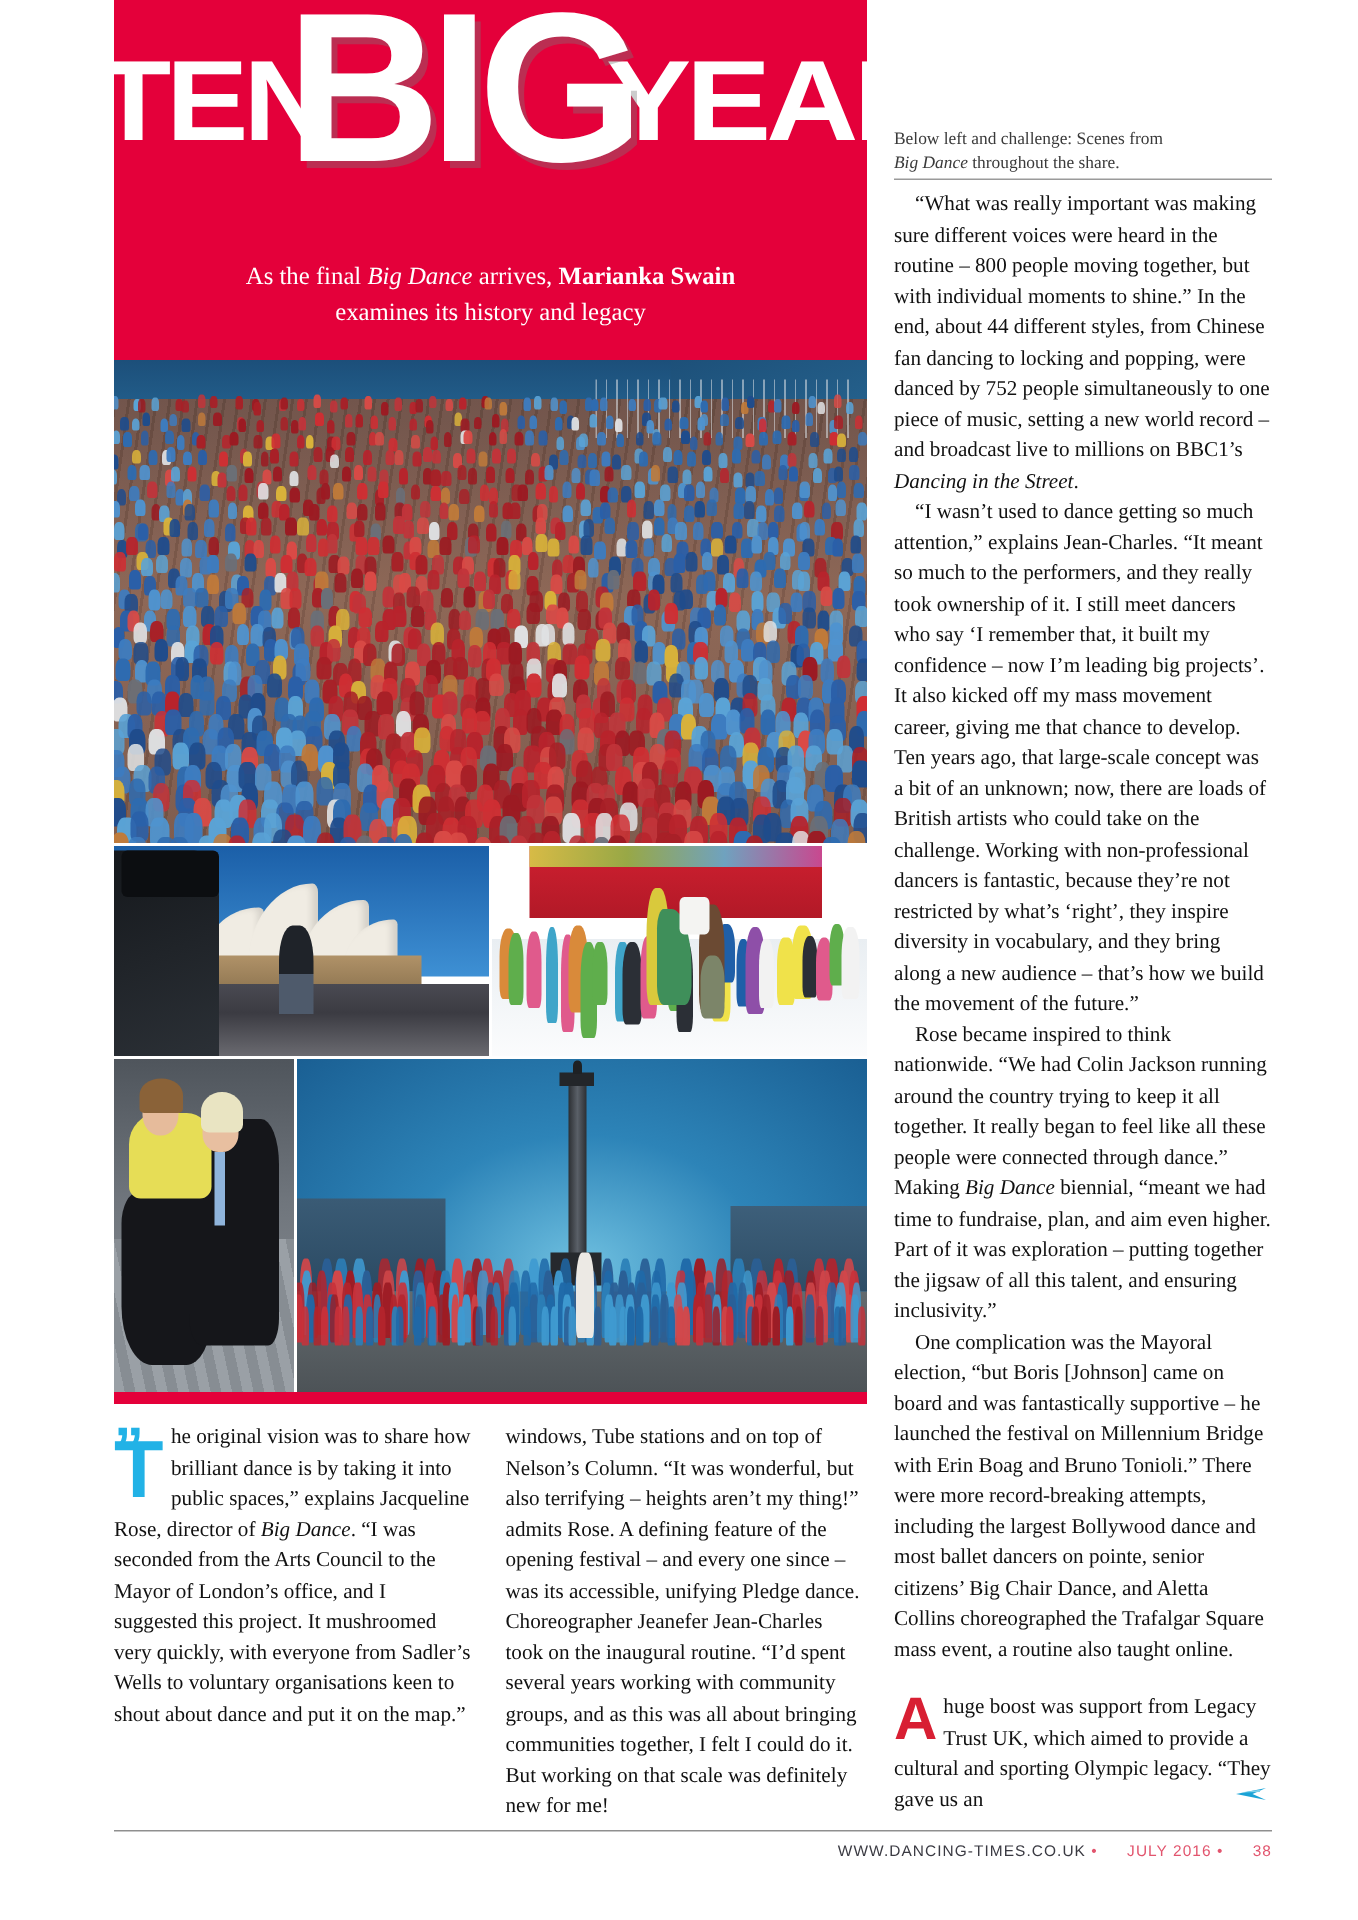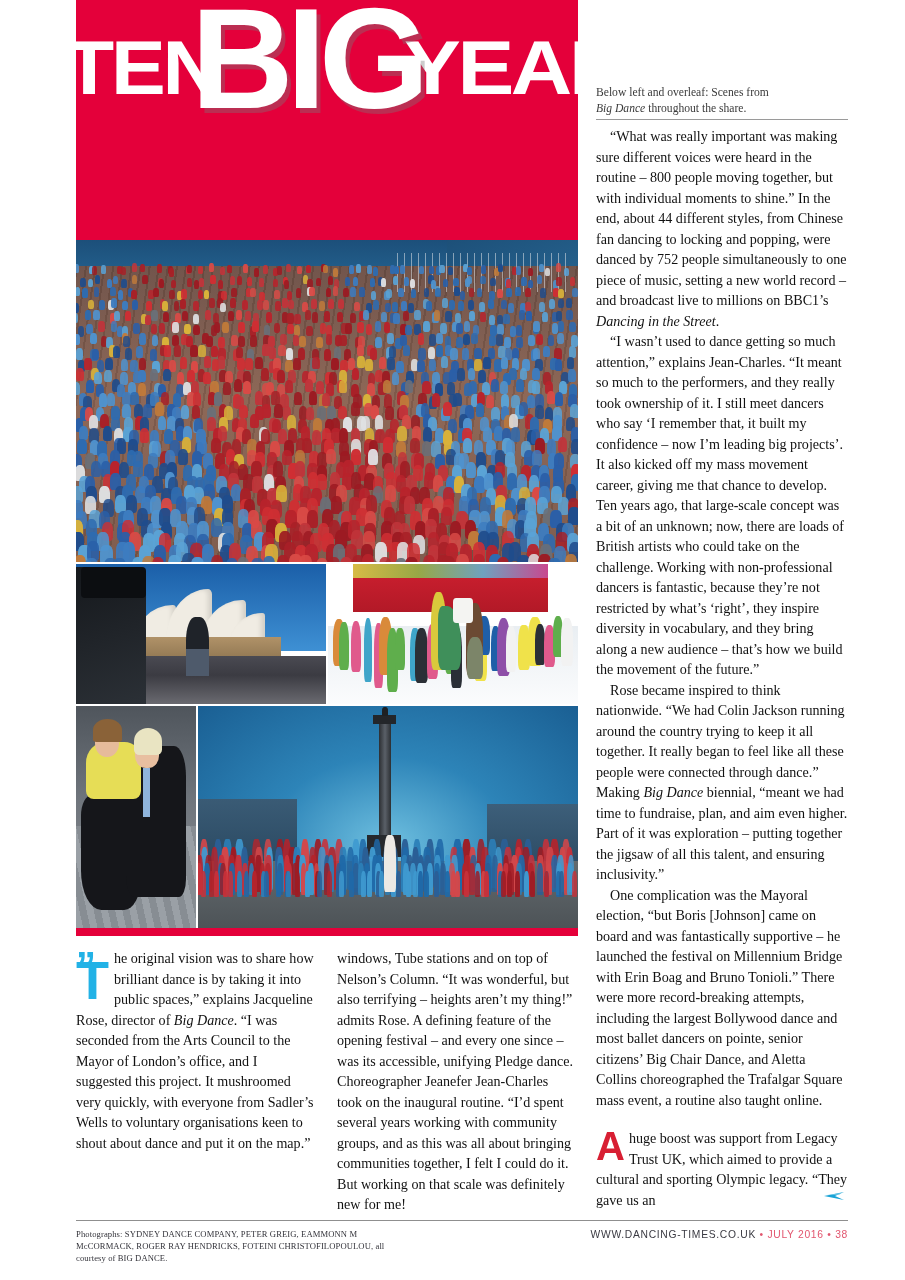--- a/index.html
+++ b/index.html
@@ -380,33 +380,37 @@
   .footer-right {
     position: absolute;
     right: 57px;
     top: 1229px;
     font-family: "Liberation Sans", "DejaVu Sans", sans-serif;
     font-size: 10.3px;
     letter-spacing: .7px;
     white-space: nowrap;
   }
   .fr-site { color: #3a3a42; }
-  .fr-date { color: #e2556e; }
+  .fr-date { color: #e2556e; margin-left: 16px; }
   .fr-dot  { color: #e2556e; }
 </style>
 </head>
 <body>
 
 <div class="page">
 
   <div class="hero-red">
     <div class="hero-title">
       <span class="word-ten">TEN</span>
       <span class="word-years">YEARS</span>
       <span class="word-big">BIG</span>
+    </div>
+    <div class="hero-standfirst">
+      <span>As the final </span><i>Big Dance</i><span> arrives, </span><b>Marianka Swain</b><br>
+      <span>examines its history and legacy</span>
     </div>
   </div>
 
   <div class="photo ph-main">
     <div class="sky"></div>
     <div class="water"></div>
     <div class="ground"></div>
     <div class="railing"></div>
     <div class="crowd" id="crowd-main">
         <i style="left:-0.42%;top:7.50%;width:1.00%;height:2.60%;background:#4f93cf;opacity:0.84"></i>
@@ -1871,21 +1875,21 @@
         <div class="td" style="left:94.3%;top:74.4%;width:1.32%;height:11.6%;background:#1f69a8;opacity:0.86"></div>
         <div class="td" style="left:95.1%;top:74.4%;width:1.32%;height:11.6%;background:#2a5f96;opacity:0.87"></div>
         <div class="td" style="left:98.4%;top:74.4%;width:1.32%;height:11.6%;background:#c8313a;opacity:0.81"></div>
         <div class="td" style="left:49%;top:58%;width:3%;height:26%;background:#ece9e4"></div>
       </div>
   </div>
 
   <div class="red-rule"></div>
 
   <div class="caption">
-    <span>Below left and overleaf: Scenes from</span><br>
+    <span>Below left and challenge: Scenes from</span><br>
     <i>Big Dance</i><span> throughout the share.</span>
   </div>
   <div class="caption-rule"></div>
 
   <div class="rcol">
     <p><span>“What was really important was making sure different voices were heard in the routine – 800 people moving together, but with individual moments to shine.” In the end, about 44 different styles, from Chinese fan dancing to locking and popping, were danced by 752 people simultaneously to one piece of music, setting a new world record – and broadcast live to millions on BBC1’s </span><i>Dancing in the Street</i><span>.</span></p>
     <p><span>“I wasn’t used to dance getting so much attention,” explains Jean-Charles. “It meant so much to the performers, and they really took ownership of it. I still meet dancers who say ‘I remember that, it built my confidence – now I’m leading big projects’. It also kicked off my mass movement career, giving me that chance to develop. Ten years ago, that large-scale concept was a bit of an unknown; now, there are loads of British artists who could take on the challenge. Working with non-professional dancers is fantastic, because they’re not restricted by what’s ‘right’, they inspire diversity in vocabulary, and they bring along a new audience – that’s how we build the movement of the future.”</span></p>
     <p><span>Rose became inspired to think nationwide. “We had Colin Jackson running around the country trying to keep it all together. It really began to feel like all these people were connected through dance.” Making </span><i>Big Dance</i><span> biennial, “meant we had time to fundraise, plan, and aim even higher. Part of it was exploration – putting together the jigsaw of all this talent, and ensuring inclusivity.”</span></p>
     <p><span>One complication was the Mayoral election, “but Boris [Johnson] came on board and was fantastically supportive – he launched the festival on Millennium Bridge with Erin Boag and Bruno Tonioli.” There were more record-breaking attempts, including the largest Bollywood dance and most ballet dancers on pointe, senior citizens’ Big Chair Dance, and Aletta Collins choreographed the Trafalgar Square mass event, a routine also taught online.</span></p>
   </div>
@@ -1906,21 +1910,20 @@
       <span class="openquote">”</span>
       <span class="dropcap-t">T</span><span>he original vision was to share how brilliant dance is by taking it into public spaces,” explains Jacqueline Rose, director of </span><i>Big Dance</i><span>. “I was seconded from the Arts Council to the Mayor of London’s office, and I suggested this project. It mushroomed very quickly, with everyone from Sadler’s Wells to voluntary organisations keen to shout about dance and put it on the map.”</span>
     </p>
   </div>
 
   <div class="bcol bcol-right">
     <p class="noind"><span>windows, Tube stations and on top of Nelson’s Column. “It was wonderful, but also terrifying – heights aren’t my thing!” admits Rose. A defining feature of the opening festival – and every one since – was its accessible, unifying Pledge dance. Choreographer Jeanefer Jean-Charles took on the inaugural routine. “I’d spent several years working with community groups, and as this was all about bringing communities together, I felt I could do it. But working on that scale was definitely new for me!</span></p>
   </div>
 
   <div class="footer-rule"></div>
-  <div class="credits">Photographs: SYDNEY DANCE COMPANY, PETER GREIG, EAMMONN M McCORMACK, ROGER RAY HENDRICKS, FOTEINI CHRISTOFILOPOULOU, all courtesy of BIG DANCE.</div>
   <div class="footer-right">
     <span class="fr-site">WWW.DANCING-TIMES.CO.UK</span>
     <span class="fr-dot">•</span>
     <span class="fr-date">JULY 2016</span>
     <span class="fr-dot">•</span>
     <span class="fr-date">38</span>
   </div>
 
 </div>
 

